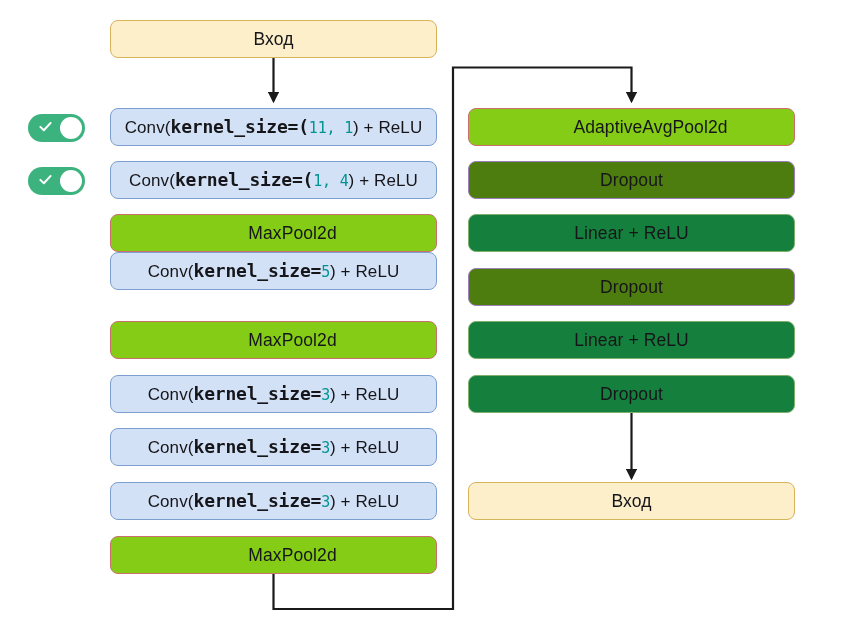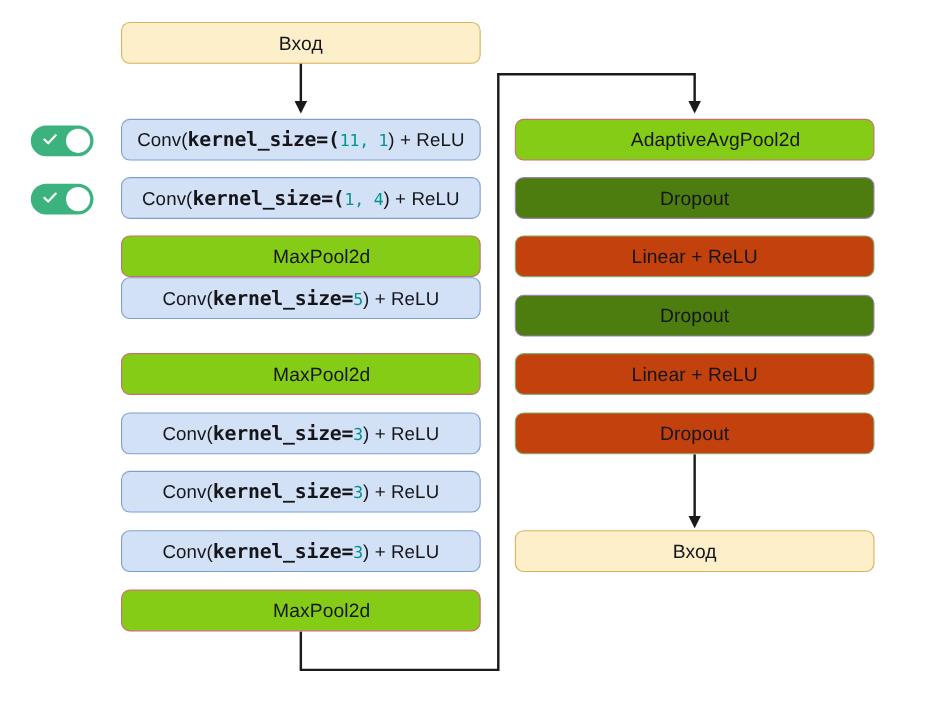--- a/index.html
+++ b/index.html
@@ -46,21 +46,21 @@
     user-select: none;
   }
 
   .node-left  { left: 110px; width: 327px; height: 38px; text-align: center; }
   .node-right { left: 468px; width: 327px; height: 38px; }
 
   .c-yellow { background: #fcefc9; border-color: #d7b35b; }
   .c-blue   { background: #d3e1f6; border-color: #7d9fd0; }
   .c-red    { background: #84cc16; border-color: #cb6f6c; padding-left: 38px; }
   .c-purple { background: #4d7c0f; border-color: #9c80b8; }
-  .c-green  { background: #c2410c; border-color: #7fb06d; }
+  .c-green  { background: #15803d; border-color: #7fb06d; }
 
   
   .kw {
     font-family: "DejaVu Sans Mono", monospace;
     font-weight: bold;
     font-size: 18px;
     letter-spacing: -0.2px;
   }
   .num {
     font-family: "DejaVu Sans Mono", monospace;

